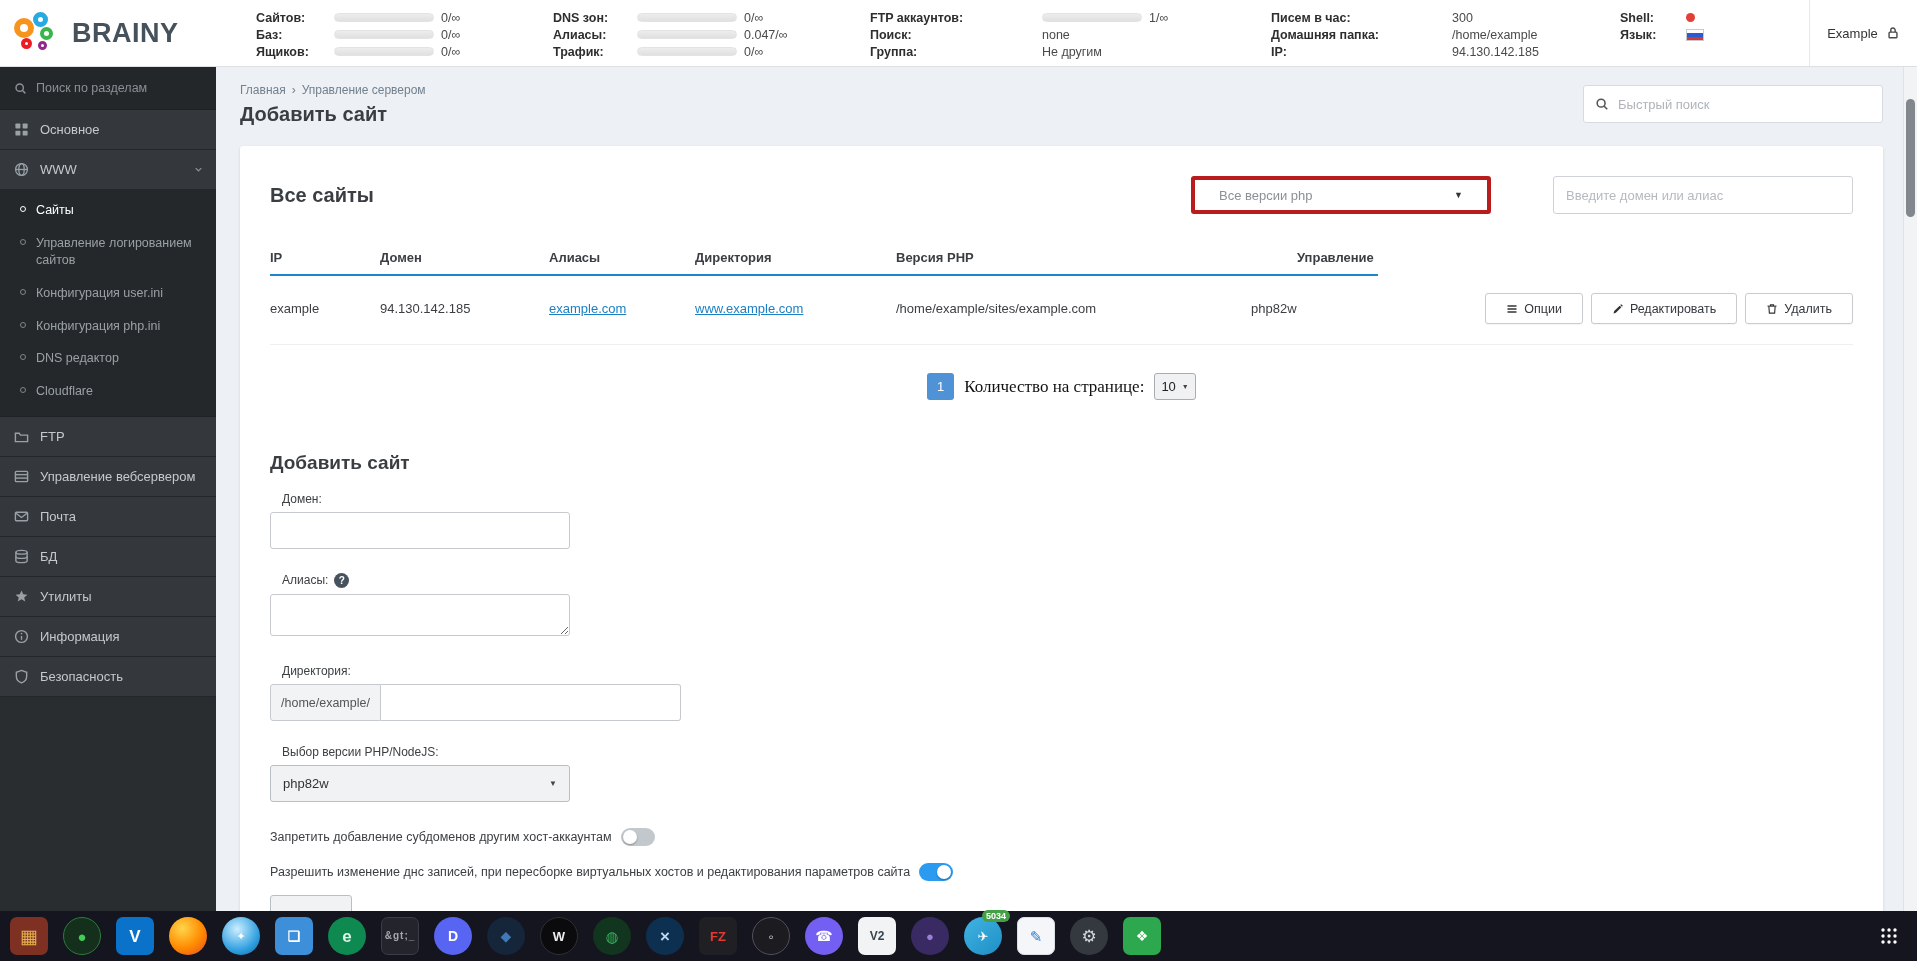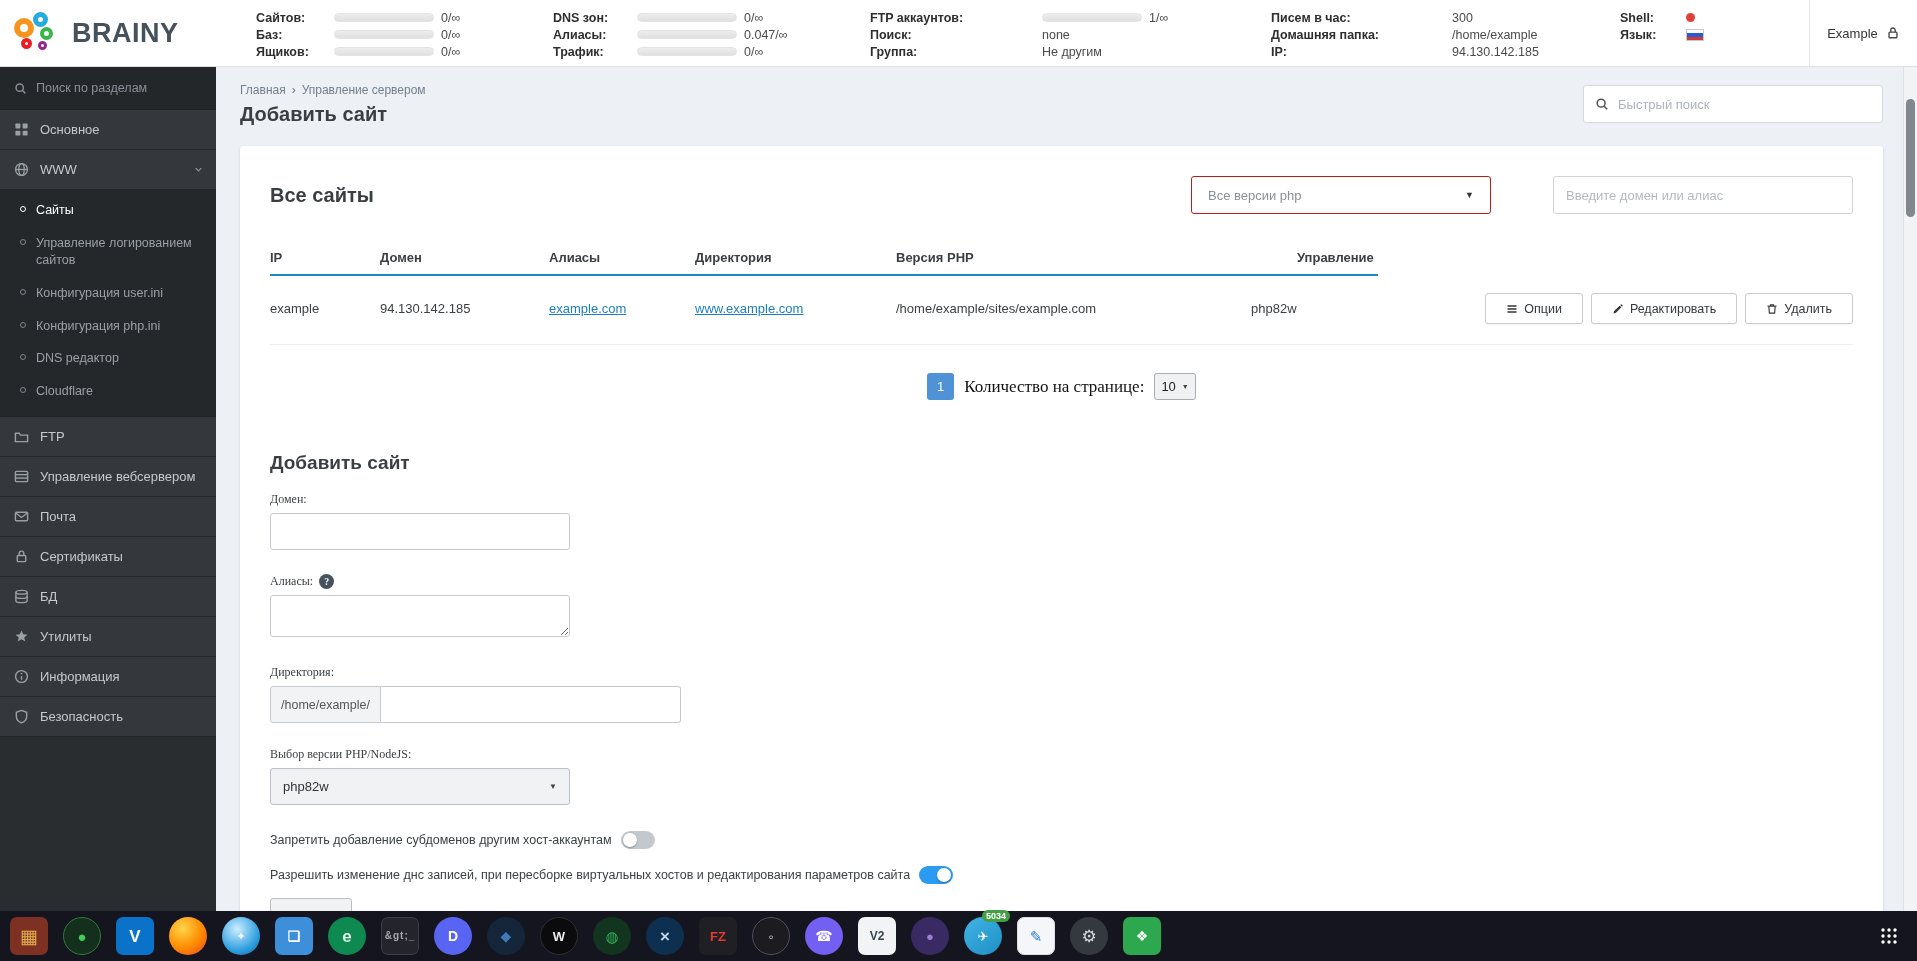--- a/index.html
+++ b/index.html
@@ -52,40 +52,40 @@
   .breadcrumb { font-size:12px; color:#72808e; display:flex; gap:6px; align-items:center; }
   .breadcrumb .bc-link { cursor:pointer; }
   .page-title { font-size:20px; font-weight:700; color:#3a3e42; margin-top:6px; }
   .quick-search { position:absolute; top:18px; right:20px; width:300px; height:38px; background:#fff; border:1px solid #d7dbe0; border-radius:3px; display:flex; align-items:center; gap:9px; padding:0 11px; color:#777; }
   .quick-search input { flex:1; border:0; outline:none; font-size:13px; font-family:inherit; color:#444; }
   .quick-search input::placeholder { color:#aeb4ba; }
 
   .card { margin-top:20px; background:#fff; border-radius:3px; box-shadow:0 1px 3px rgba(0,0,0,.12); padding:30px; min-height:1100px; }
   .card-row1 { display:flex; align-items:center; }
   .card-title { font-size:20px; font-weight:700; color:#3a3e42; }
-  .php-filter { margin-left:auto; width:300px; height:38px; border:1px solid #b91c1c; border-radius:3px; display:flex; align-items:center; justify-content:space-between; padding:0 16px; font-size:13px; color:#8a9096; cursor:pointer; background:#fff; }
+  .php-filter { margin-left:auto; width:300px; height:38px; border:4px solid #b91c1c; border-radius:3px; display:flex; align-items:center; justify-content:space-between; padding:0 24px; font-size:13px; color:#8a9096; cursor:pointer; background:#fff; }
   .php-filter:after { content:'▼'; font-size:9px; color:#333; }
   .domain-filter { width:300px; height:38px; margin-left:62px; border:1px solid #cfd3d8; border-radius:3px; padding:0 12px; font-size:13px; font-family:inherit; color:#444; }
   .domain-filter::placeholder { color:#b4bac0; }
 
   .t-head { margin-top:26px; display:grid; grid-template-columns:110px 169px 146px 201px 401px auto; width:max-content; padding:10px 4px 9px 0; border-bottom:2px solid #1b86c8; font-size:13px; font-weight:700; color:#3b3f44; }
   .t-row { display:grid; grid-template-columns:110px 169px 146px 201px 355px 230px 1fr; align-items:center; padding:17px 0 20px; font-size:13px; color:#3c4043; border-bottom:1px solid #efefef; }
   .lnk { color:#1b7fc4; text-decoration:underline; cursor:pointer; }
   .row-actions { display:flex; gap:8px; justify-content:flex-end; }
   .abtn { display:inline-flex; align-items:center; gap:6px; height:31px; padding:0 20px; background:#fff; border:1px solid #c8ccd0; border-radius:3px; font-size:12.5px; color:#33383d; cursor:pointer; font-family:inherit; box-shadow:0 1px 1px rgba(0,0,0,.04); }
   .abtn svg { flex-shrink:0; }
 
   .pagination { margin-top:28px; display:flex; align-items:center; justify-content:center; gap:10px; }
   .page-num { width:27px; height:27px; background:#4f93d6; color:#fff; font-size:13px; display:flex; align-items:center; justify-content:center; border-radius:3px; cursor:pointer; }
   .pp-label { font-family:"Liberation Serif", serif; font-size:17px; color:#111; }
   .pp-select { min-width:40px; height:27px; border:1px solid #a8adb3; border-radius:3px; background:#f0f1f3; display:flex; align-items:center; justify-content:center; gap:6px; font-size:13px; color:#222; cursor:pointer; padding:0 6px; }
   .pp-select:after { content:'▼'; font-size:7px; color:#444; }
 
   .form-title { margin-top:52px; font-size:19px; font-weight:700; color:#3a3e42; }
-  .flabel { display:flex; align-items:center; gap:6px; font-size:12px; color:#3c4043; margin:24px 0 6px;font-family:Liberation Serif, serif; }
+  .flabel { display:flex; align-items:flex-start; gap:6px; font-size:12px; color:#3c4043; margin:24px 12px 6px; }
   .flabel.first { margin-top:18px; }
   .help-badge { width:15px; height:15px; border-radius:50%; background:#46525e; color:#fff; font-size:10px; font-weight:700; display:inline-flex; align-items:center; justify-content:center; cursor:pointer; }
   .ftext { width:300px; height:37px; border:1px solid #c6cace; border-radius:3px; padding:0 10px; font-size:13px; font-family:inherit; color:#333; background:#fff; }
   .fta { width:300px; height:42px; border:1px solid #c6cace; border-radius:3px; padding:6px 10px; font-size:13px; font-family:inherit; resize:both; }
   .dir-group { display:flex; }
   .dir-prefix { height:37px; display:flex; align-items:center; padding:0 10px; background:#f2f3f5; border:1px solid #c6cace; border-radius:3px 0 0 3px; font-size:12.5px; color:#555; }
   .dir-input { width:300px; height:37px; border:1px solid #c6cace; border-left:none; border-radius:0 3px 3px 0; padding:0 10px; font-size:13px; font-family:inherit; }
   .fselect { width:300px; height:37px; background:#f1f2f4; border:1px solid #b9bfc6; border-radius:3px; display:flex; align-items:center; justify-content:space-between; padding:0 12px; font-size:13px; color:#2f3337; cursor:pointer; }
   .fselect:after { content:'▼'; font-size:8px; color:#444; }
   .toggle-row { display:flex; align-items:center; gap:9px; margin-top:26px; font-size:12.5px; color:#3c4043; }
@@ -328,29 +328,20 @@
   <div class="mi">
     <span class="mi-icon">
         <svg width="15" height="15" viewBox="0 0 16 16" fill="none" stroke="currentColor" stroke-width="1.5">
           <rect x="1.5" y="3.5" width="13" height="9" rx="1"></rect>
           <polyline points="1.8,4.2 8,9 14.2,4.2"></polyline>
         </svg>
       </span>
     <span>Почта</span>
   </div>
 
-  <div class="mi">
-    <span class="mi-icon">
-        <svg width="15" height="15" viewBox="0 0 16 16" fill="none" stroke="currentColor" stroke-width="1.5">
-          <rect x="3.5" y="7" width="9" height="6.5" rx="1"></rect>
-          <path d="M5.5 7 V4.8 a2.5 2.5 0 0 1 5 0 V7"></path>
-        </svg>
-      </span>
-    <span>Сертификаты</span>
-  </div>
 
   <div class="mi">
     <span class="mi-icon">
         <svg width="15" height="15" viewBox="0 0 16 16" fill="none" stroke="currentColor" stroke-width="1.5">
           <ellipse cx="8" cy="3.5" rx="6" ry="2"></ellipse>
           <path d="M2 3.5 v9 c0 1.1 2.7 2 6 2 s6-.9 6-2 v-9"></path>
           <path d="M2 8 c0 1.1 2.7 2 6 2 s6-.9 6-2"></path>
         </svg>
       </span>
     <span>БД</span>

